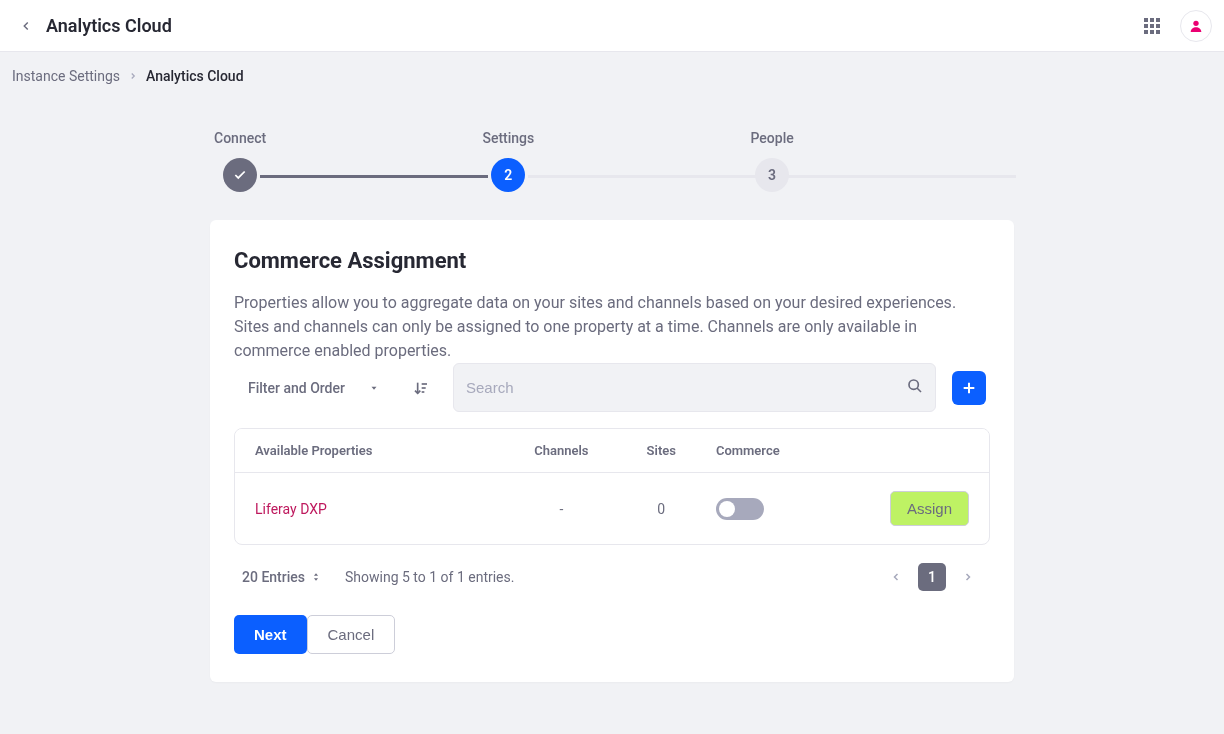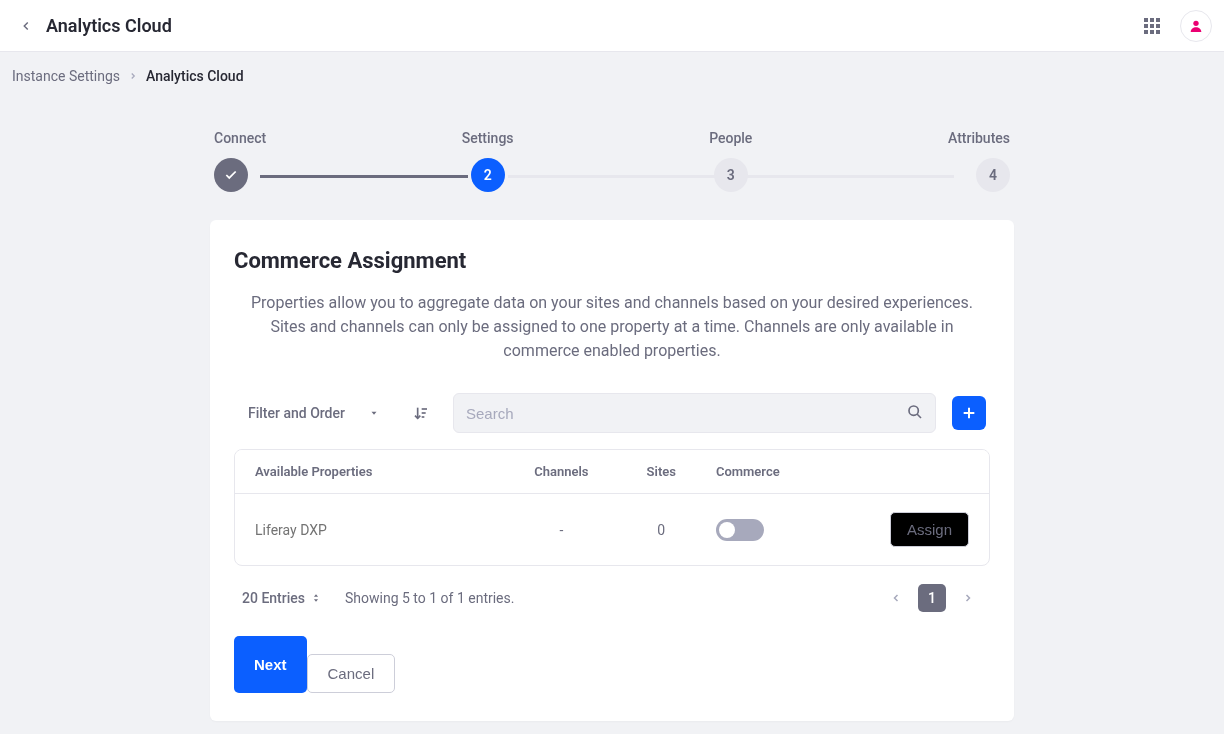--- a/index.html
+++ b/index.html
@@ -85,21 +85,21 @@
     }
     .wizard {
       display: flex;
       align-items: flex-start;
       margin-bottom: 28px;
       padding: 0 4px;
     }
     .wizard-step {
       display: flex;
       flex-direction: column;
-      align-items: flex-start;
+      align-items: center;
       position: relative;
     }
     .wizard-step:last-child {
       align-items: flex-end;
     }
     .wizard-step-label {
       color: #6b6c7e;
       font-size: 14px;
       margin-bottom: 12px;
       white-space: nowrap;
@@ -149,22 +149,20 @@
     .card-title {
       font-size: 22px;
       font-weight: 700;
       color: #272833;
       margin-bottom: 18px;
     }
     .card-desc {
       color: #6b6c7e;
       font-size: 16px;
       line-height: 1.5;
-      margin-bottom: 30px;
-      text-align: center;
     }
     .toolbar {
       display: flex;
       align-items: center;
       gap: 16px;
       margin-bottom: 16px;
       padding: 0 4px;
     }
     .filter-btn {
       display: flex;
@@ -187,21 +185,21 @@
     }
     .search-wrap {
       flex: 1;
       position: relative;
       display: flex;
       align-items: center;
       background: #f1f2f5;
       border: 1px solid #e7e7ed;
       border-radius: 6px;
       padding: 0 12px;
-      height: 40px;
+      height: 49px;
     }
     .search-input {
       flex: 1;
       border: none;
       background: transparent;
       font-size: 15px;
       color: #272833;
       outline: none;
     }
     .search-input::placeholder {
@@ -239,21 +237,21 @@
       display: flex;
       align-items: center;
       padding: 18px 20px;
       font-size: 14px;
     }
     .col-name { flex: 1.9; }
     .col-channels { flex: 0.8; text-align: center; }
     .col-sites { flex: 0.7; text-align: center; }
     .col-commerce { flex: 1; text-align: left; padding-left: 8px; display: flex; justify-content: flex-start; }
     .col-action { flex: 0.9; text-align: right; display: flex; justify-content: flex-end; }
-    .table-row .col-name { color: #737373; }
+    .table-row .col-name { color: #be185d; }
     .table-row .col-channels,
     .table-row .col-sites { color: #6b6c7e; }
     .toggle {
       width: 48px;
       height: 22px;
       background: #a7a9bc;
       border-radius: 22px;
       position: relative;
       cursor: pointer;
     }
@@ -261,21 +259,21 @@
       content: "";
       width: 16px;
       height: 16px;
       background: #fff;
       border-radius: 50%;
       position: absolute;
       top: 3px;
       left: 3px;
     }
     .assign-btn {
-      background: #000000;
+      background: #bef264;
       border: 1px solid #cdced9;
       border-radius: 5px;
       padding: 8px 16px;
       font-size: 15px;
       font-weight: 500;
       color: #6b6c7e;
       cursor: pointer;
     }
     .pagination {
       display: flex;
@@ -337,21 +335,20 @@
     }
     .btn-secondary {
       background: #fff;
       color: #6b6c7e;
       border: 1px solid #cdced9;
       border-radius: 5px;
       padding: 10px 20px;
       font-size: 15px;
       font-weight: 500;
       cursor: pointer;
-      margin-top: 18px;
     }
   </style>
 </head>
 <body>
 
 <div class="topbar">
   <div class="back-btn">
     <svg width="14" height="14" viewBox="0 0 24 24" fill="none" stroke="currentColor" stroke-width="2.5">
         <polyline points="15 18 9 12 15 6"></polyline>
       </svg>
@@ -405,24 +402,20 @@
     <div class="wizard-step" style="align-items:center">
       <div class="wizard-step-label">Settings</div>
       <div class="wizard-dot active">2</div>
     </div>
     <div class="wizard-line"></div>
     <div class="wizard-step" style="align-items:center">
       <div class="wizard-step-label">People</div>
       <div class="wizard-dot pending">3</div>
     </div>
     <div class="wizard-line"></div>
-    <div class="wizard-step">
-      <div class="wizard-step-label">Attributes</div>
-      <div class="wizard-dot pending">4</div>
-    </div>
   </div>
 
   <div class="card">
     <h2 class="card-title">Commerce Assignment</h2>
     <p class="card-desc">Properties allow you to aggregate data on your sites and channels based on your desired experiences. Sites and channels can only be assigned to one property at a time. Channels are only available in commerce enabled properties.</p>
 
     <div class="toolbar">
       <div class="filter-btn">
         <span>Filter and Order</span>
         <svg width="10" height="10" viewBox="0 0 24 24" fill="currentColor">

